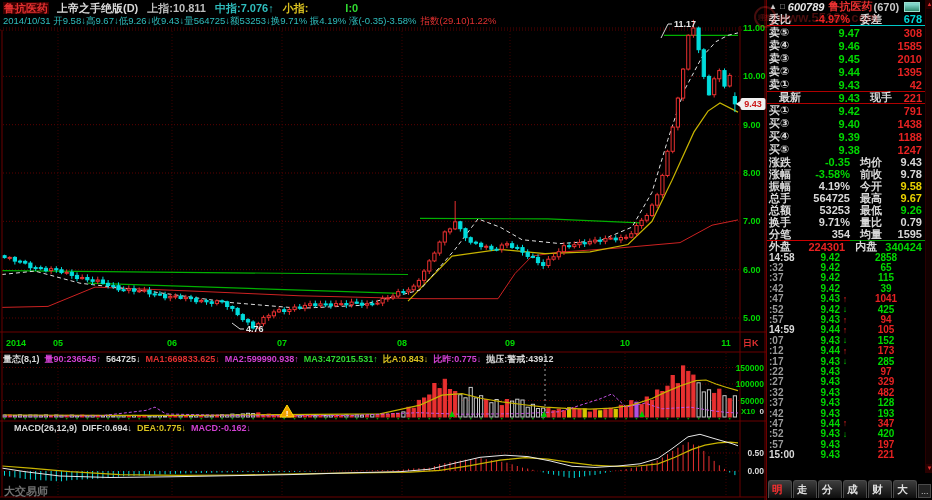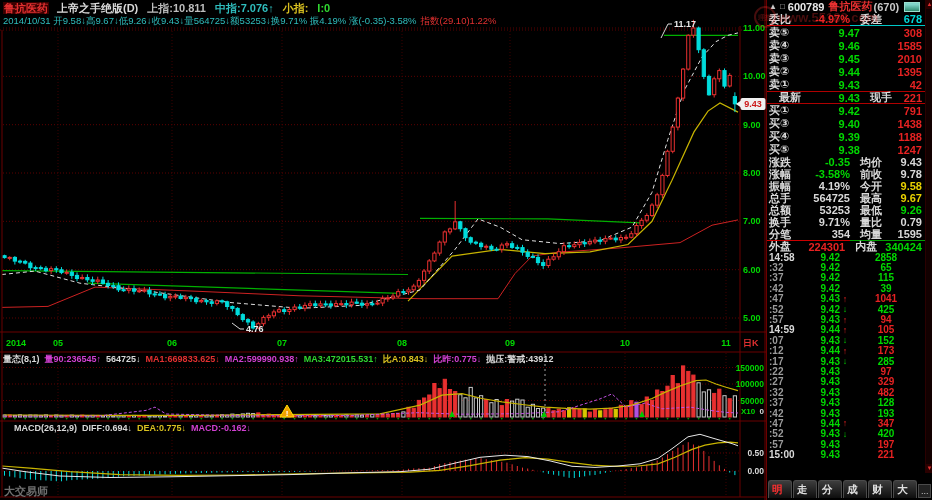--- a/index.html
+++ b/index.html
@@ -34,21 +34,21 @@
   .rv{flex:1;text-align:right}
   .tt{width:31px}
   .tp{width:40px;text-align:right}
   .ta{width:10px;text-align:center;font-size:9px}
   .tv{flex:1;text-align:center}
   .sepline{height:1px;display:flex;flex:none}
   .sepline i{flex:1;display:block}
   .latest{border-top:1px solid #b00000;border-bottom:1px solid #b00000;padding-left:12px;}
   .title-row{height:13px;}
   .ticon{color:#c8c8c8;font-size:8px;margin-right:3px;}
-  .code{color:#e8e8e8;margin-right:4px;}
+  .code{color:#e8e8e8;margin-right:4px;font-style:italic;}
   .sname{color:#e83030;margin-right:1px;}
   .suffix{color:#c8c8c8;}
   .minichart{width:16px;height:10px;margin-left:5px;border:1px solid #9adfcf;
              background:linear-gradient(#7fd4c8 20%,#2e8a6e);}
   #tabs{position:absolute;left:1px;right:1px;bottom:2px;height:21px;display:flex;
         align-items:flex-end;}
   .tab{height:18px;line-height:17px;padding:0 3px;margin-right:1px;font-size:10.5px;
        font-weight:bold;color:#e0e0e0;background:linear-gradient(#3d3d3d,#0e0e0e);
        border:1px solid #4a4a4a;border-bottom:none;border-radius:3px 3px 0 0;}
   .tab.active{color:#ff3030;}
@@ -802,21 +802,21 @@
         <path d="M661.0,38.0L668.0,24.0L672.0,24.0" stroke="#d8d8d8" fill="none" stroke-width="1"></path>
         <text x="674" y="27" fill="#e8e8e8" font-size="9" text-anchor="start" font-family="Liberation Sans, DejaVu Sans, sans-serif" font-weight="bold">11.17</text>
         <path d="M232.0,323.0L240.0,329.0L244.0,329.0" stroke="#d8d8d8" fill="none" stroke-width="1"></path>
         <text x="246" y="332" fill="#e8e8e8" font-size="9" text-anchor="start" font-family="Liberation Sans, DejaVu Sans, sans-serif" font-weight="bold">4.76</text>
       </g>
       <g>
         <text x="4" y="495" fill="#707070" font-size="11" text-anchor="start" font-family="Liberation Sans, DejaVu Sans, sans-serif" font-weight="bold">大交易师</text>
       </g>
     </svg>
 
-  <div id="hdr1" class="hdr"><span style="color: rgb(226, 48, 48); background: rgb(58, 0, 0);">鲁抗医药</span><span style="color: rgb(216, 216, 216);">上帝之手绝版(D)</span><span style="color: rgb(189, 189, 189);">上指:10.811</span><span style="color: rgb(47, 189, 189);">中指:7.076↑</span><span style="color: rgb(216, 192, 32);">小指:</span><span style="color: rgb(48, 216, 48);">I:0</span></div>
+  <div id="hdr1" class="hdr"><span style="color: rgb(226, 48, 48); background: rgb(58, 0, 0);">鲁抗医药</span><span style="color: rgb(216, 216, 216);">上帝之手绝版(D)</span><span style="color: rgb(189, 189, 189);">上指:10.811</span><span style="color: rgb(47, 189, 189);">中指:7.076↑</span><span style="color: rgb(216, 192, 32);">小指:</span><span style="color: rgb(48, 216, 48); margin-left: 28px;">I:0</span></div>
   <div id="hdr2" class="hdr"><span style="color: rgb(47, 189, 189);">2014/10/31 开9.58↓高9.67↓低9.26↓收9.43↓量564725↓额53253↓换9.71% 振4.19% 涨(-0.35)-3.58%</span><span style="color: rgb(226, 48, 48);">指数(29.10)1.22%</span></div>
   <div id="volhdr" class="hdr"><span style="color: rgb(216, 216, 216);">量态(8,1)</span><span style="color: rgb(208, 64, 208);">量90:236545↑</span><span style="color: rgb(216, 216, 216);">564725↓</span><span style="color: rgb(226, 48, 48);">MA1:669833.625↓</span><span style="color: rgb(208, 64, 208);">MA2:599990.938↑</span><span style="color: rgb(48, 216, 48);">MA3:472015.531↑</span><span style="color: rgb(216, 192, 32);">比A:0.843↓</span><span style="color: rgb(208, 64, 208);">比昨:0.775↓</span><span style="color: rgb(216, 216, 216);">抛压:警戒:43912</span></div>
   <div id="macdhdr" class="hdr"><span style="color: rgb(216, 216, 216);">MACD(26,12,9)</span><span style="color: rgb(216, 216, 216);">DIFF:0.694↓</span><span style="color: rgb(216, 192, 32);">DEA:0.775↓</span><span style="color: rgb(208, 64, 208);">MACD:-0.162↓</span></div>
 
   <div id="panel">
     <div id="prows">
       <div class="prow title-row">
         <span class="ticon">▲</span>
         <span class="ticon">□</span>
         <span class="code">600789</span>

